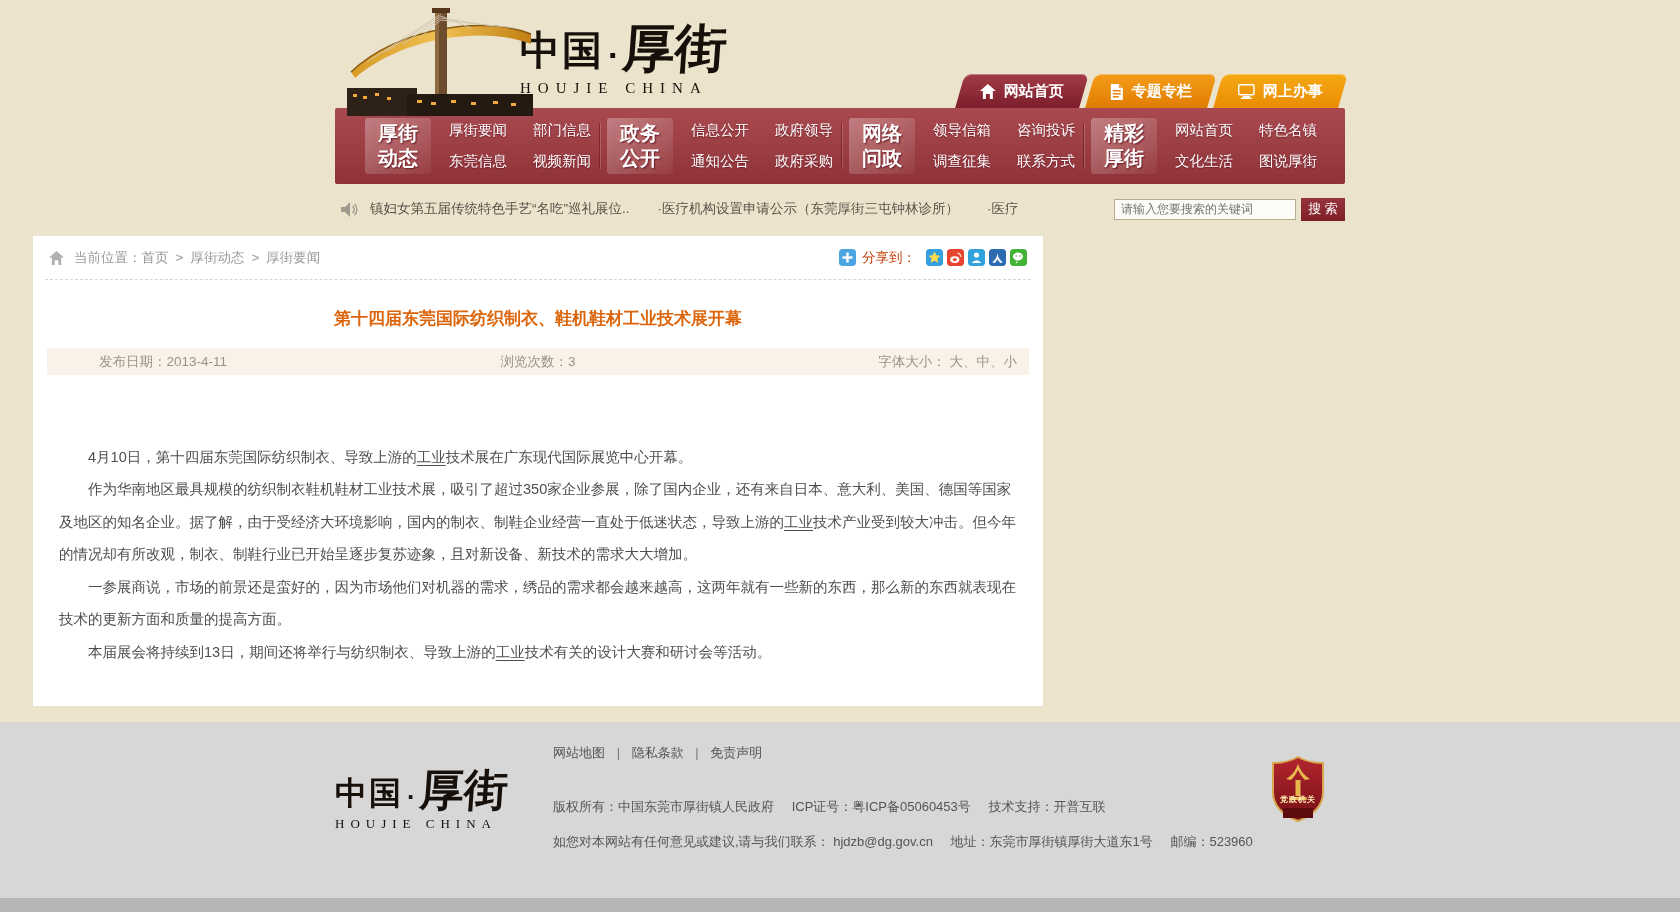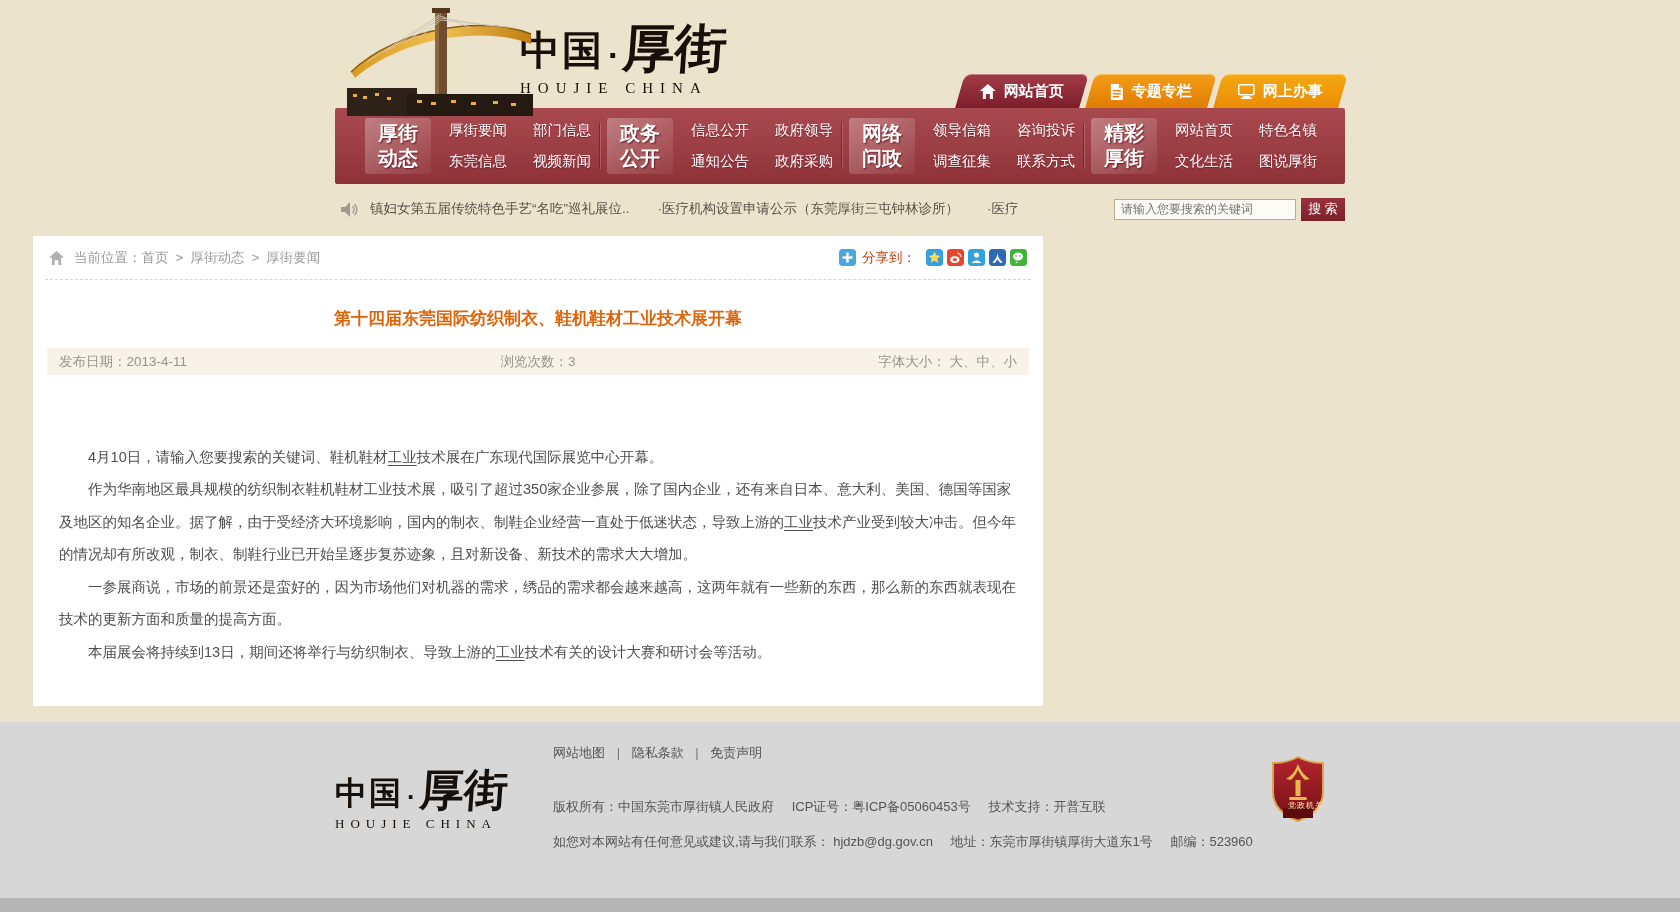--- a/index.html
+++ b/index.html
@@ -60,21 +60,21 @@
   .crumb-row .home { margin-right:10px; }
   .crumb-link { color:#999; cursor:pointer; }
   .crumb-sep { margin:0 7px; }
   .share { margin-left:auto; display:flex; align-items:center; gap:4px; }
   .share-label { color:#c2410c; margin:0 6px 0 2px; }
   .sicon { width:17px; height:17px; border-radius:3px; cursor:pointer; display:block; }
 
   .art-title { text-align:center; font-size:17px; font-weight:bold; color:#dc650c; margin:27px 10px 0; }
 
   .meta { margin:18px 14px 0; height:27px; background:#f8f2e8; position:relative;
-          display:flex; align-items:center; font-size:13.5px; color:#99948b; }
+          display:flex; align-items:center; font-size:13.5px; color:#99948b;padding-left:40px; }
   .meta-date { margin-left:12px; }
   .meta-views { position:absolute; left:50%; transform:translateX(-50%); }
   .meta-font { margin-left:auto; margin-right:12px; }
   .meta-font .opts { cursor:pointer;text-align:right; }
 
   .body-text { padding:66px 26px 0; font-size:14.5px; color:#4e4e4e; }
   .body-text p { margin:0; line-height:2.24; text-indent:2em; }
   .body-text .u { text-decoration:underline; text-underline-offset:3px; }
 
   
@@ -86,22 +86,22 @@
   .f-logo .logo-brush { font-size:44px; }
   .f-logo .logo-en { font-size:13px; letter-spacing:6px; margin-top:4px; }
   .f-text { flex:1; font-size:13px; color:#555; padding-top:6px; }
   .f-links { margin-bottom:36px; }
   .f-link { cursor:pointer; }
   .f-sep { margin:0 8px; color:#777; }
   .f-line { margin-bottom:17px; }
   .f-line span { margin-right:14px; }
   .f-email { cursor:pointer; }
   .f-badge { width:74px; padding-top:18px; position:relative; cursor:pointer; }
-  .badge-label { position:absolute; top:62px; left:9px; width:52px; text-align:center;
-                 color:#ffe9b0; font-size:8px; letter-spacing:1px; }
+  .badge-label { position:absolute; top:56px; left:9px; width:52px; 
+                 color:#ffe9b0; font-size:8px; letter-spacing:1px;font-weight:bold; }
   .bottom-strip { height:26px; background:#b5b5b5; margin-top:0; }
 </style>
 </head>
 <body>
 
 <div class="page">
 
   <div class="header col">
     <svg class="bridge" viewBox="0 0 186 112">
       <defs>
@@ -306,21 +306,21 @@
     <div class="meta">
       <span class="meta-date">发布日期：2013-4-11</span>
       <span class="meta-views">浏览次数：3</span>
       <span class="meta-font">
         <span>字体大小：</span>
         <span class="opts">大、中、小</span>
       </span>
     </div>
 
     <div class="body-text">
-      <p><span>4月10日，请输入您要搜索的关键词、鞋机鞋材</span><span class="u">工业</span><span>技术展在广东现代国际展览中心开幕。</span></p>
+      <p><span>4月10日，第十四届东莞国际纺织制衣、导致上游的</span><span class="u">工业</span><span>技术展在广东现代国际展览中心开幕。</span></p>
       <p><span>作为华南地区最具规模的纺织制衣鞋机鞋材工业技术展，吸引了超过350家企业参展，除了国内企业，还有来自日本、意大利、美国、德国等国家及地区的知名企业。据了解，由于受经济大环境影响，国内的制衣、制鞋企业经营一直处于低迷状态，导致上游的</span><span class="u">工业</span><span>技术产业受到较大冲击。但今年的情况却有所改观，制衣、制鞋行业已开始呈逐步复苏迹象，且对新设备、新技术的需求大大增加。</span></p>
       <p><span>一参展商说，市场的前景还是蛮好的，因为市场他们对机器的需求，绣品的需求都会越来越高，这两年就有一些新的东西，那么新的东西就表现在技术的更新方面和质量的提高方面。</span></p>
       <p><span>本届展会将持续到13日，期间还将举行与纺织制衣、导致上游的</span><span class="u">工业</span><span>技术有关的设计大赛和研讨会等活动。</span></p>
     </div>
   </div>
 
   <div class="footer">
     <div class="footer-inner">
       <div class="f-logo">
         <div class="logo-cn">

